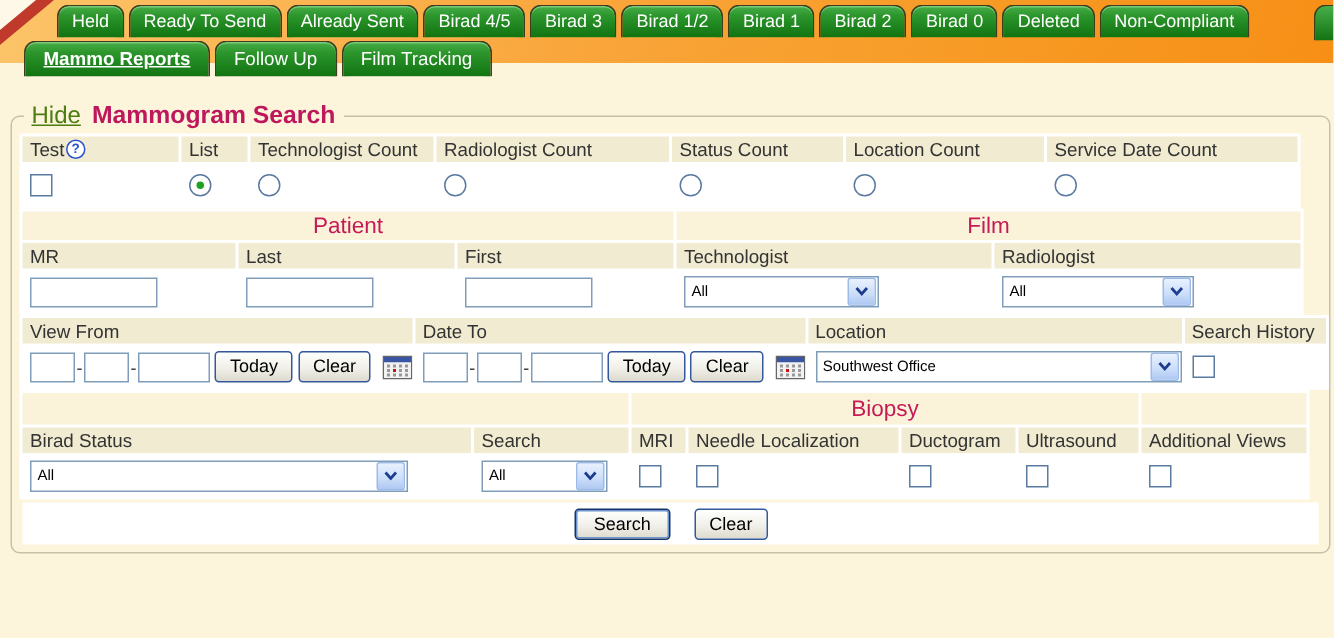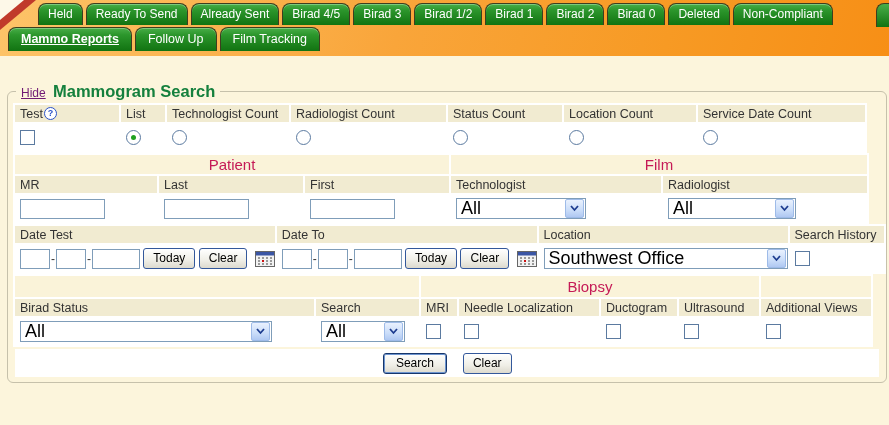--- a/index.html
+++ b/index.html
@@ -3,51 +3,51 @@
 <meta charset="utf-8">
 <style>
   html,body{margin:0;padding:0;}
   body{
     width:889px;height:425px;overflow:hidden;
     background:#FCF5DC;
     font-family:"Liberation Sans", sans-serif;
     font-size:12px;color:#333;
   }
   
-  .band{position:relative;width:889px;height:56px;
+  .band{position:relative;width:889px;height:42px;
     background:linear-gradient(105deg,#FDC469 0%,#F9A53A 45%,#F79A24 75%,#F78F16 100%);}
   .corner-red{position:absolute;top:0;left:0;width:0;height:0;
     border-top:30px solid #C03A2B;border-right:36px solid transparent;}
   .corner-white{position:absolute;top:0;left:0;width:0;height:0;
     border-top:20px solid #FDF8E8;border-right:24px solid transparent;}
   .tabs-row{position:absolute;display:flex;gap:3px;white-space:nowrap;}
   .tabs-top{top:3px;left:38px;}
-  .tabs-sub{top:27px;left:8px;text-align:center;}
+  .tabs-sub{top:27px;left:16px;text-align:center;}
   .tab{
     display:inline-block;padding:3px 9px 4px;
     background:linear-gradient(#49AE49,#2C962C 30%,#117311);
     border:1px solid #3E3E1E;border-bottom:none;
     border-radius:8px 8px 0 0;
     color:#FFFFFF;font-size:12px;cursor:pointer;
     box-shadow:inset 0 1px 0 #7CC97C;
   }
   .tabs-sub .tab{padding:4px 12px 5px;font-size:12.5px;}
   .tab.active{font-weight:bold;text-decoration:underline;}
   .right-strip{position:absolute;top:3px;right:0;width:12px;height:23px;
     background:linear-gradient(#49AE49,#117311);
     border:1px solid #3E3E1E;border-right:none;border-bottom:none;
     border-radius:8px 0 0 0;}
   
   fieldset.panel{
     margin:26px 7px 0 7px;padding:2px 0 5px 0;
     border:1px solid #C6C1AB;border-radius:6px;
   }
   legend.panel-legend{margin-left:8px;padding:0 5px;}
-  legend.panel-legend a{color:#701a75;font-size:12px;text-decoration:underline;cursor:pointer;}
-  .panel-title{color:#15803d;font-size:16.5px;font-weight:bold;margin-left:4px;}
+  legend.panel-legend a{color:#4d7c0f;font-size:16px;text-decoration:underline;cursor:pointer;}
+  .panel-title{color:#be185d;font-size:16.5px;font-weight:bold;margin-left:4px;}
   
   table.sec{border-collapse:separate;border-spacing:2px;margin:0 0 0 5px;
     background:#FFFFFF;table-layout:fixed;}
   td{overflow:hidden;white-space:nowrap;}
   td.h{background:#FAF3D9;color:#C51A56;font-size:15px;text-align:center;height:19px;padding:0 4px;}
   td.he{background:#FAF3D9;height:19px;}
   td.l{background:#F1EBD1;color:#333;font-size:12.5px;height:17px;padding:0 8px 0 5px;}
   td.c{background:#FFFFFF;height:25px;padding:1px 0 1px 5px;vertical-align:middle;}
   
   .cb{display:inline-block;width:13px;height:13px;background:#fff;
@@ -57,21 +57,21 @@
     position:relative;cursor:pointer;}
   .radio.sel::after{content:"";position:absolute;left:4px;top:4px;width:5px;height:5px;
     border-radius:50%;background:#1FA11F;}
   input.txt{height:20px;border:1px solid #7F9DB9;background:#fff;
     font-family:"Liberation Sans",sans-serif;font-size:12px;padding:0 3px;
     vertical-align:middle;box-sizing:border-box;}
   .w85{width:85px;}.w30{width:30px;}.w48{width:48px;}
   .xpsel{display:inline-flex;align-items:center;justify-content:space-between;
     height:21px;background:#fff;border:1px solid #7F9DB9;cursor:pointer;
     vertical-align:middle;box-sizing:border-box;}
-  .selval{font-size:18px;color:#000;padding-left:4px;}
+  .selval{font-size:10px;color:#000;padding-left:4px;}
   .selarrow{width:17px;height:17px;margin-right:1px;
     background:linear-gradient(#E9F1FE,#CADDF9 60%,#AFC8F2);
     border:1px solid #9EBBE8;border-radius:2px;
     display:flex;align-items:center;justify-content:center;}
   .xpbtn{font-family:"Liberation Sans",sans-serif;font-size:12px;color:#000;
     padding:2px 9px 3px;background:linear-gradient(#FFFFFF,#EFEEE6 60%,#DDDACE);
     border:1px solid #33589B;border-radius:3px;cursor:pointer;vertical-align:middle;}
   .xpbtn.focus{border:1px solid #16366B;box-shadow:0 0 0 1px #6C94CF inset;padding:2px 12px 3px;}
   .sep{color:#333;margin:0 1px;vertical-align:middle;}
   .help{display:inline-block;width:11px;height:11px;line-height:11px;text-align:center;
@@ -196,21 +196,21 @@
 
   <table class="sec">
     <colgroup>
         <col style="width:256px">
         <col style="width:244px">
         <col style="width:240px">
         <col style="width:106px">
       </colgroup>
     <tbody>
     <tr>
-      <td class="l">Date Test</td>
+      <td class="l">View From</td>
       <td class="l">Date To</td>
       <td class="l">Location</td>
       <td class="l">Search History</td>
     </tr>
     <tr>
       <td class="c">
         <input type="text" class="txt w30" value="" style=""><span class="sep">-</span><input type="text" class="txt w30" value="" style=""><span class="sep">-</span><input type="text" class="txt w48" value="" style="">
         <button class="xpbtn">Today</button>
         <button class="xpbtn">Clear</button>
         <svg class="calicon" width="20" height="16">

